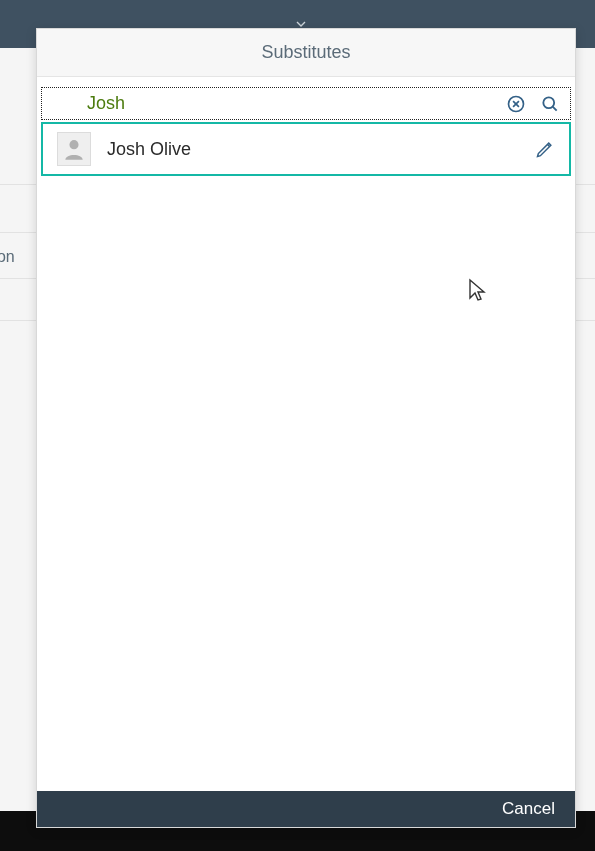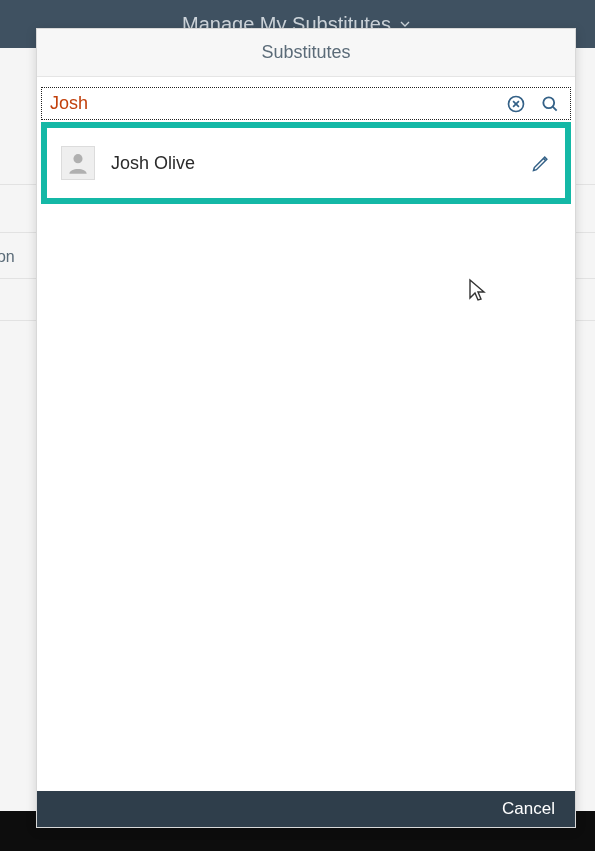--- a/index.html
+++ b/index.html
@@ -85,42 +85,43 @@
       display: flex;
       align-items: center;
       padding: 0 6px 0 8px;
     }
 
     .search-input {
       flex: 1;
       border: none;
       outline: none;
       font-size: 18px;
-      color: #c2410c;
+      color: #4d7c0f;
       background: transparent;
+      margin-left: 37px;
     }
 
     .icon-btn {
       width: 28px;
       height: 28px;
       display: inline-flex;
       align-items: center;
       justify-content: center;
       cursor: pointer;
       color: #346187;
     }
 
     .icon-btn.search {
        margin-left: 6px;
     }
 
     .results {
       margin: 2px 4px 0 4px;
-      border: 6px solid #14b8a6;
-      padding: 13px 0;
+      border: 2px solid #14b8a6;
+      padding: 3px 0;
     }
 
     .result-item {
       display: flex;
       align-items: center;
       height: 44px;
       padding: 0 10px 0 14px;
     }
 
     .avatar {
@@ -183,21 +184,20 @@
       position: absolute;
       left: 0;
       right: 0;
       border-top: 1px solid #e2e2e2;
     }
   </style>
 </head>
 <body>
 
 <div class="backdrop-header">
-  <span>Manage My Substitutes</span>
   <span class="chev">
     <svg width="16" height="16" viewBox="0 0 24 24" fill="none" stroke="currentColor" stroke-width="2">
         <polyline points="6 9 12 15 18 9"></polyline>
       </svg>
   </span>
 </div>
 
 <div class="bg-line" style="top:184px;"></div>
 <div class="bg-line" style="top:232px;"></div>
 <div class="bg-line" style="top:278px;"></div>

